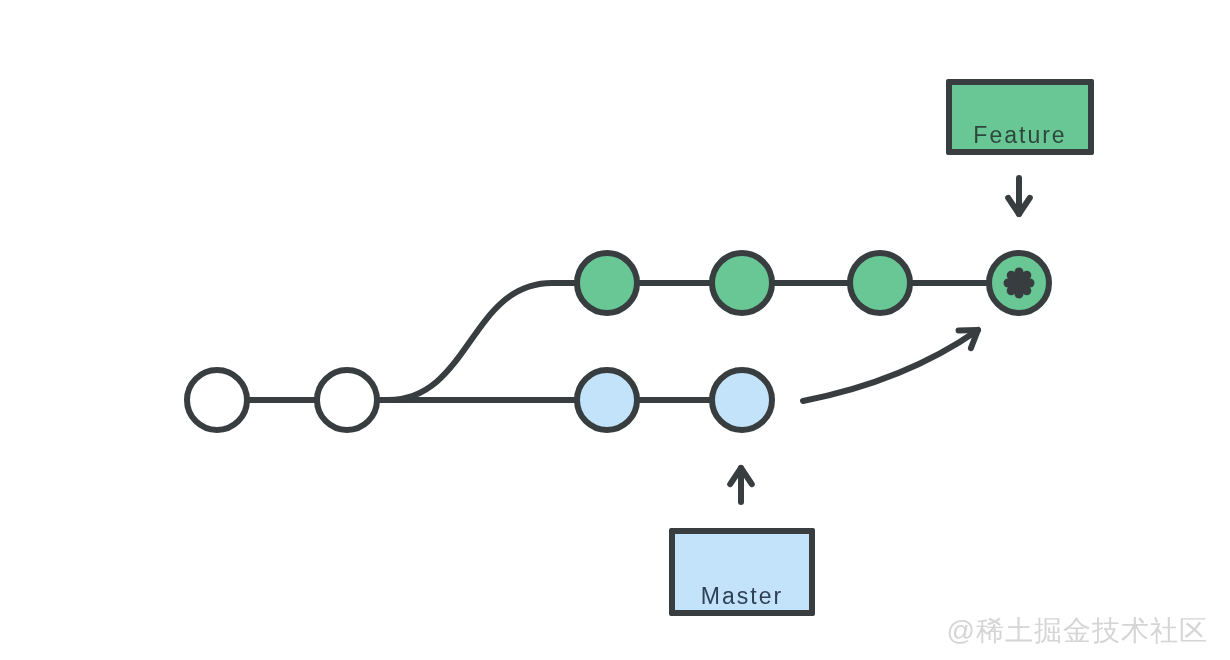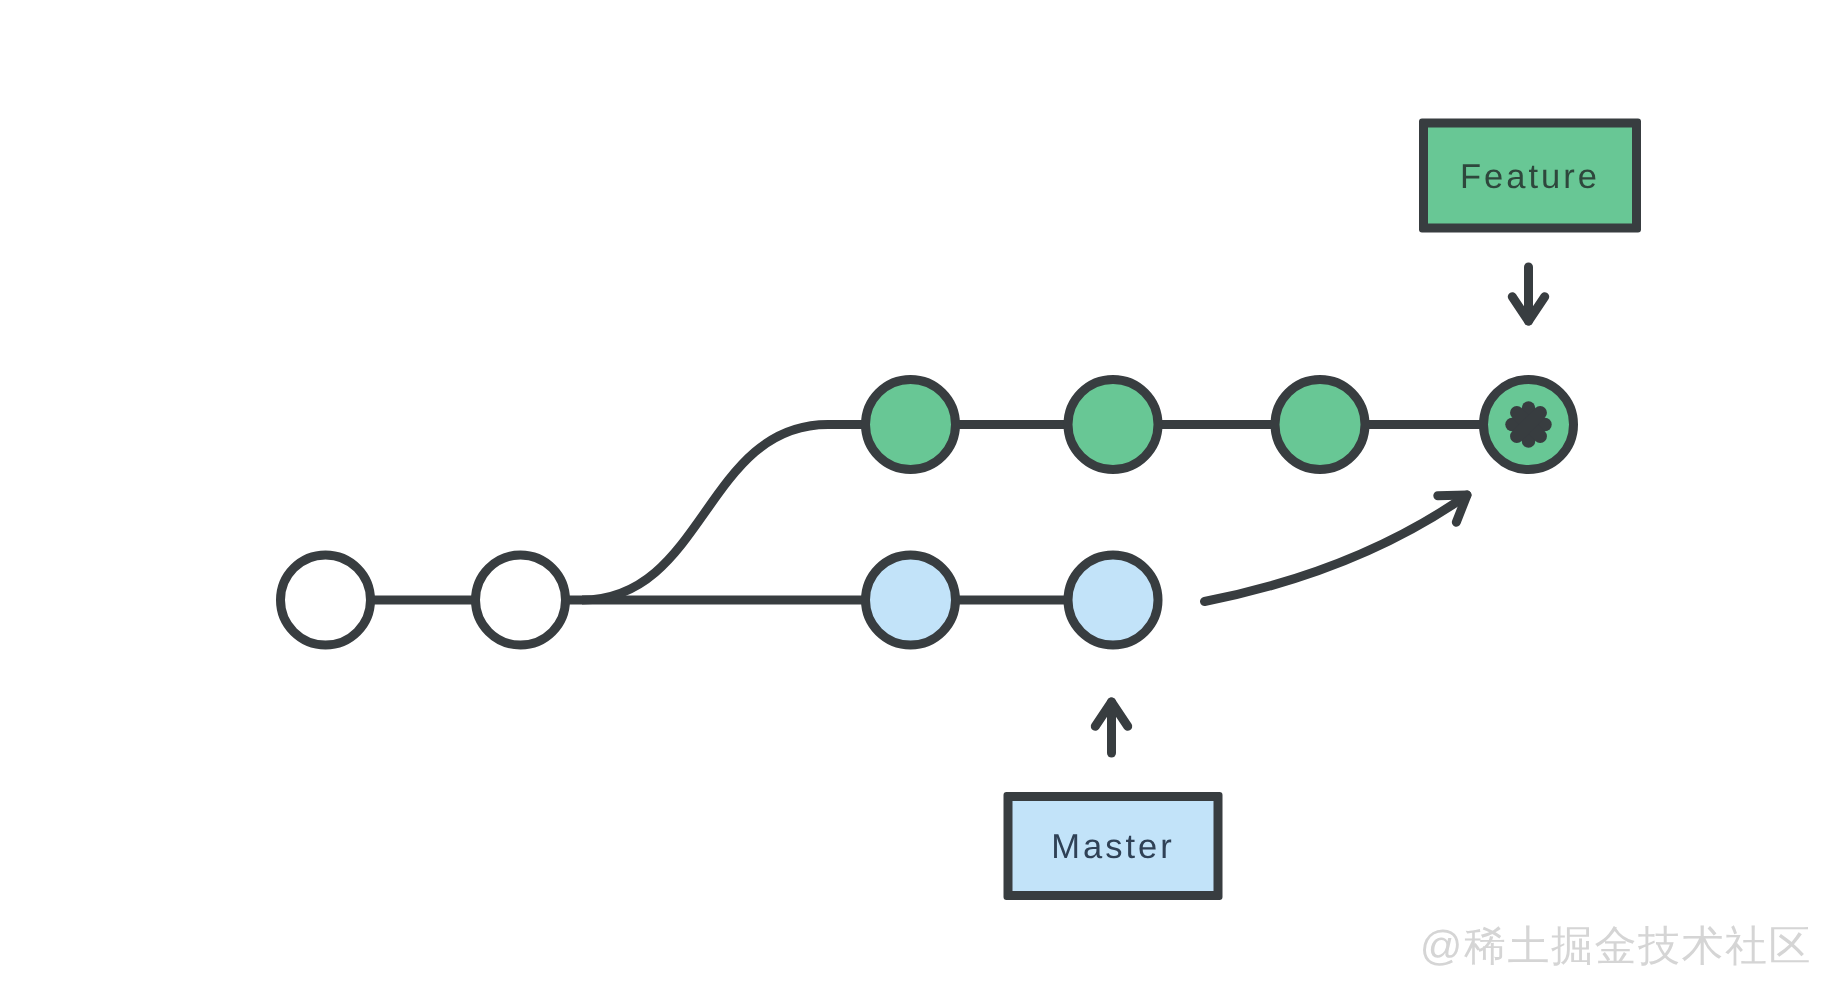--- a/index.html
+++ b/index.html
@@ -13,31 +13,31 @@
   .diagram-svg{position:absolute;left:0;top:0;}
   .stroke-line{stroke:var(--c-line);}
   .fill-green{fill:var(--c-green);}
   .fill-blue{fill:var(--c-blue);}
   .fill-white{fill:var(--c-white);}
   .label-box{
     position:absolute;
     box-sizing:border-box;
     border:6px solid var(--c-line);
     border-radius:2px;
-    display:flex;align-items:center;justify-content:center;
+    display:flex;align-items:flex-end;justify-content:center;
     font-size:23px;font-weight:500;letter-spacing:2px;
     user-select:none;
   }
   .feature-box{
     left:946px;top:79px;width:148px;height:76px;
     background:var(--c-green);
     color:var(--c-feature_text);
   }
   .master-box{
-    left:669px;top:528px;width:146px;height:72px;
+    left:669px;top:528px;width:146px;height:88px;
     background:var(--c-blue);
     color:var(--c-master_text);
   }
   .watermark{
     position:absolute;right:22px;bottom:10px;
     font-size:28px;letter-spacing:1px;
     color:var(--c-watermark);
   }
 </style>
 </head>

